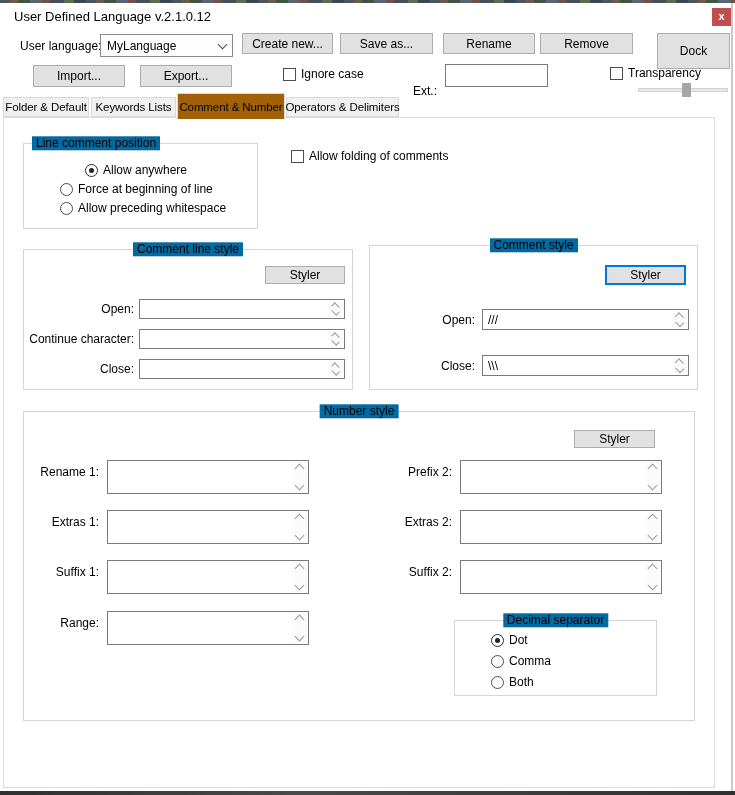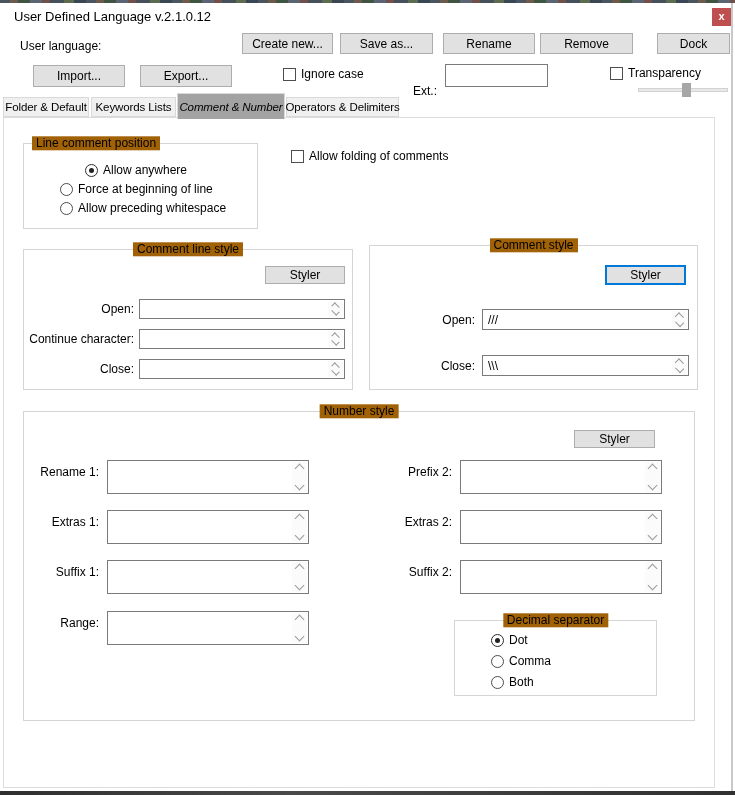--- a/index.html
+++ b/index.html
@@ -28,24 +28,24 @@
   .radio{width:13px;height:13px;box-sizing:border-box;border:1px solid #4d4d4d;border-radius:50%;
     background:#fff;position:relative;display:inline-block;}
   .radio.checked{border-color:#2b2b2b;}
   .radio.checked::after{content:"";position:absolute;left:3px;top:3px;width:5px;height:5px;
     border-radius:50%;background:#222;}
   .opt{position:absolute;display:flex;align-items:flex-start;gap:5px;}
   .opt .lbl{line-height:13px;}
   .tabs-row .tab{position:absolute;box-sizing:border-box;border:1px solid #d9d9d9;background:#f0f0f0;
     font-size:11.5px;letter-spacing:-0.1px;text-align:center;display:flex;align-items:center;
     justify-content:center;white-space:nowrap;}
-  .tab.active{background:#a3a3a3;border-bottom:none;z-index:3;font-style:italic;}
+  .tab.active{background:#a16207;border-bottom:none;z-index:3;}
   .pane{left:3px;top:117px;width:712px;height:671px;box-sizing:border-box;border:1px solid #dcdcdc;background:#fff;}
   .group{position:absolute;box-sizing:border-box;border:1px solid #d5d5d5;background:#fff;}
-  .gtitle{position:absolute;top:0;transform:translateY(-55%);background:#a16207;padding:0 4px;
+  .gtitle{position:absolute;top:0;transform:translateY(-55%);background:#0369a1;padding:0 4px;
     font-size:12px;white-space:nowrap;}
   .gtitle.center{left:50%;transform:translate(-50%,-55%);}
   .fld{position:absolute;box-sizing:border-box;border:1px solid #7a7a7a;background:#fff;}
   .fld .fval{position:absolute;left:5px;top:3px;font-size:12px;white-space:pre;}
   .fld .spin{position:absolute;right:1px;top:1px;bottom:1px;width:15px;background:#fbfbfb;
     display:flex;flex-direction:column;justify-content:space-between;align-items:center;padding:3px 0;box-sizing:border-box;}
   .spin-btn{display:block;width:6px;height:6px;border-left:1.4px solid #9a9a9a;border-top:1.4px solid #9a9a9a;}
   .spin-btn.up{transform:rotate(45deg);}
   .spin-btn.down{transform:rotate(225deg);}
   .rlbl{position:absolute;font-size:12px;text-align:right;white-space:nowrap;}
@@ -58,25 +58,29 @@
 
 <div class="screen">
   <div class="abs top-noise"></div>
   <div class="abs edge-right"></div>
   <div class="abs edge-bottom"></div>
 
   <div class="abs title">User Defined Language v.2.1.0.12</div>
   <div class="abs close-btn">x</div>
 
   <div class="abs lbl" style="left:20px;top:39px;">User language:</div>
+  <div class="abs combo" style="left:100px;top:34px;width:133px;height:23px;">
+    <span class="cval">MyLanguage</span>
+    <span class="cv down"></span>
+  </div>
   <div class="abs btn" style="left:242px;top:33px;width:91px;height:21px;">Create new...</div>
   <div class="abs btn" style="left:340px;top:33px;width:93px;height:21px;">Save as...</div>
   <div class="abs btn" style="left:443px;top:33px;width:92px;height:21px;">Rename</div>
   <div class="abs btn" style="left:540px;top:33px;width:93px;height:21px;">Remove</div>
-  <div class="abs btn" style="left:657px;top:33px;width:73px;height:21px;">Dock</div>
+  <div class="abs btn" style="left:657px;top:33px;width:73px;height:36px;">Dock</div>
 
   <div class="abs btn" style="left:33px;top:65px;width:92px;height:22px;">Import...</div>
   <div class="abs btn" style="left:140px;top:65px;width:92px;height:22px;">Export...</div>
   <div class="abs opt" style="left:283px;top:68px;">
     <span class="checkbox"></span>
     <span class="lbl">Ignore case</span>
   </div>
   <div class="abs lbl" style="left:413px;top:84px;">Ext.:</div>
   <div class="abs tbox" style="left:445px;top:64px;width:103px;height:23px;">
     <span class="fval lbl"></span>

